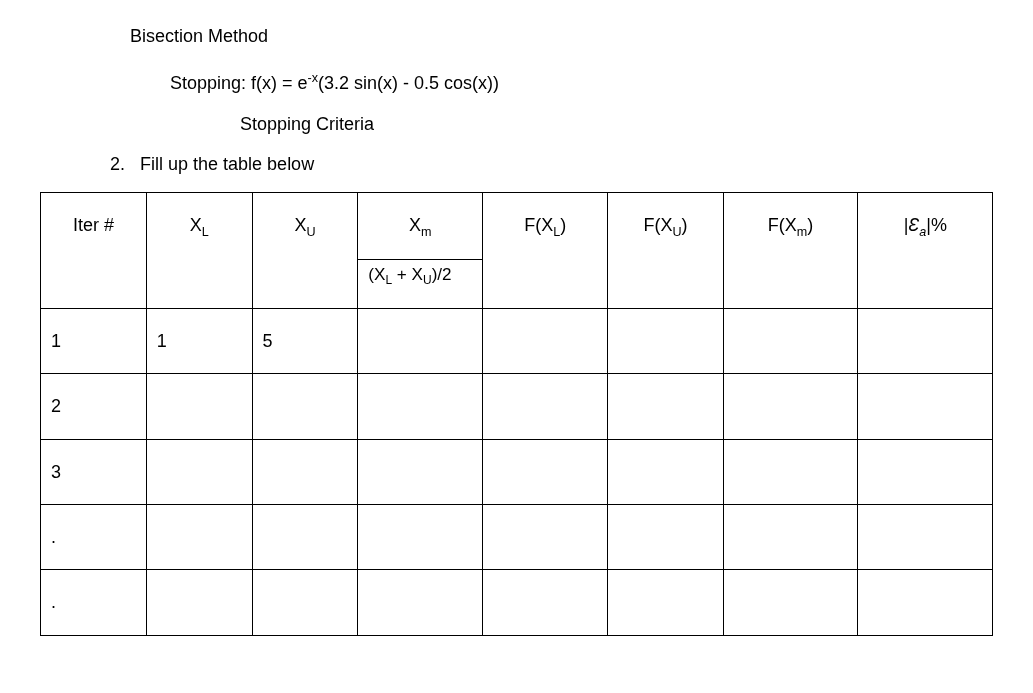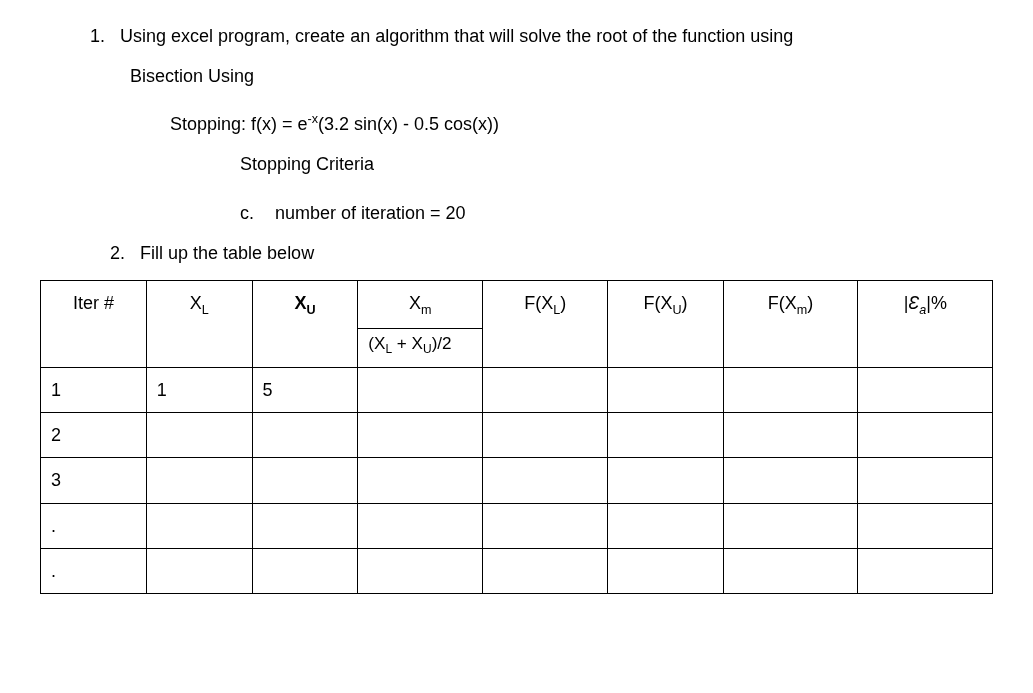--- a/index.html
+++ b/index.html
@@ -32,21 +32,21 @@
       margin-left: 90px;
       margin-bottom: 15px;
     }
     .function-line {
       margin-left: 130px;
       margin-top: 15px;
       margin-bottom: 8px;
     }
     .stopping-criteria {
       margin-left: 200px;
-      margin-bottom: 16px;
+      margin-bottom: 8px;
     }
     .criteria-list {
       margin-left: 200px;
       list-style: none;
     }
     .criteria-item {
       margin-bottom: 8px;
     }
     .criteria-letter {
       display: inline-block;
@@ -72,68 +72,60 @@
       display: inline-block;
       margin-right: 10px;
     }
     table {
       border-collapse: collapse;
       width: 100%;
       margin-top: 0;
     }
     th, td {
       border: 1px solid #000;
-      padding: 6px 10px;
+      padding: 16px 10px;
       text-align: left;
       vertical-align: top;
       height: 40px;
       font-weight: normal;
     }
     th {
       text-align: center;
     }
     .header-row th {
       height: auto;
     }
     .col-iter { width: 11%; }
     .col-xl { width: 11%; margin-left: 48px; }
-    .col-xu { width: 11%; font-weight: bold; }
+    .col-xu { width: 11%; }
     .col-xm { width: 13%; }
     .col-fxl { width: 13%; }
     .col-fxu { width: 12%; }
     .col-fxm { width: 14%; }
     .col-ea { width: 14%; }
     .xm-sub {
       text-align: left;
       font-size: 0.95em;
       padding-top: 0;
     }
   </style>
 </head>
 <body>
 
 <div>
-  <div class="problem-item">
-    <span class="problem-num">1.</span>
-    <span class="problem-text">Using excel program, create an algorithm that will solve the root of the function using</span>
-  </div>
-  <div class="problem-continuation">Bisection Using</div>
+  <div class="problem-continuation">Bisection Method</div>
 </div>
 
 <div class="function-line">
   <span>Stopping: f(x) = e</span><span class="sup">-x</span><span>(3.2 sin(x) - 0.5 cos(x))</span>
 </div>
 
 <div class="stopping-criteria">Stopping Criteria</div>
 
 <ul class="criteria-list">
-  <li class="criteria-item">
-    <span class="criteria-letter">c.</span>
-    <span>number of iteration = 20</span>
-  </li>
 </ul>
 
 <div class="problem2-line">
   <span class="problem2-num">2.</span>
   <span>Fill up the table below</span>
 </div>
 
 <table>
   <thead>
     <tr class="header-row">

